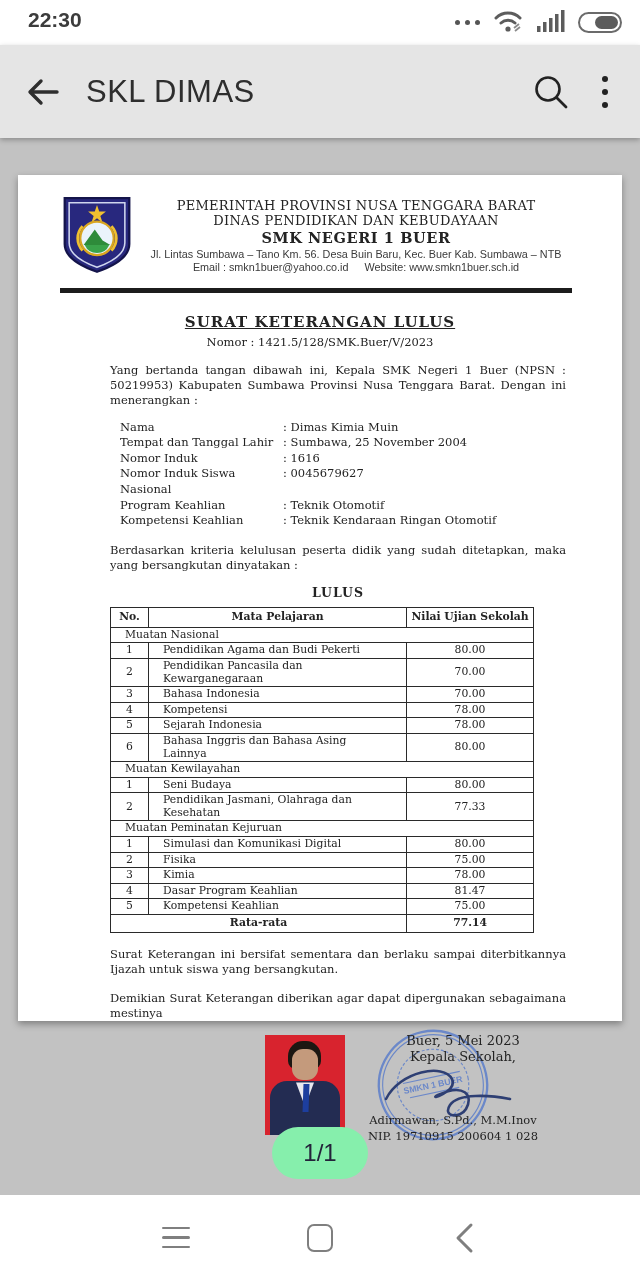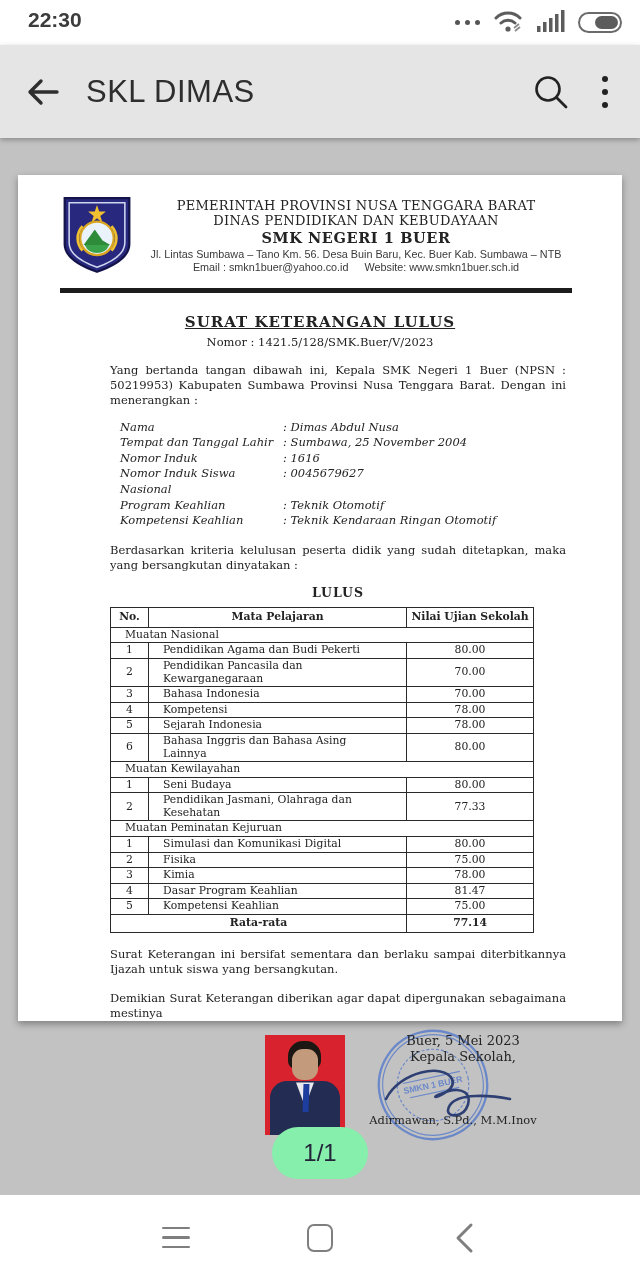--- a/index.html
+++ b/index.html
@@ -42,21 +42,21 @@
     display:flex; justify-content:center; gap:16px; }
   .lh-rule { height:5px; background:#1c1c1c; margin:5px 50px 0 42px; }
   
   .doc-title { text-align:center; font-size:15px; font-weight:bold; letter-spacing:1px;
     text-decoration:underline; margin-top:20px; }
   .doc-number { text-align:center; font-size:11.5px; margin-top:4px; }
   
   .doc-body { margin:0 56px 0 92px; }
   .para { font-size:11.5px; line-height:15.2px; text-align:justify; margin-top:14px; }
   .student { margin:11px 0 0 10px; font-size:11.5px; line-height:15.6px; }
-  .stu-row { display:flex;font-style:italic; }
+  .stu-row { display:flex; }
   .stu-label { width:163px; flex:0 0 163px; }
   .stu-value { flex:1; }
   .lulus { text-align:center; font-size:12.5px; font-weight:bold; letter-spacing:1px; margin-top:12px; }
   .table-intro { font-size:11.5px; margin-top:11px; }
   
   table.grades { border-collapse:collapse; width:424px; margin-top:7px; font-size:10.8px; }
   table.grades th, table.grades td { border:1.4px solid #2a2a2a; padding:1px 14px; line-height:12.6px; }
   table.grades th { font-weight:bold; text-align:center; padding:3px 4px; }
   .colh0 { width:9%; } .colh1 { width:61%; } .colh2 { width:30%; }
   td.section-td { text-align:left; }
@@ -178,21 +178,21 @@
 
       <div class="doc-title">SURAT KETERANGAN LULUS</div>
       <div class="doc-number">Nomor : 1421.5/128/SMK.Buer/V/2023</div>
 
       <div class="doc-body">
         <p class="para">Yang bertanda tangan dibawah ini, Kepala SMK Negeri 1 Buer (NPSN : 50219953) Kabupaten Sumbawa Provinsi Nusa Tenggara Barat. Dengan ini menerangkan :</p>
 
         <div class="student">
             <div class="stu-row">
               <span class="stu-label">Nama</span>
-              <span class="stu-value">: Dimas Abdul Nusa</span>
+              <span class="stu-value">: Dimas Kimia Muin</span>
             </div>
             <div class="stu-row">
               <span class="stu-label">Tempat dan Tanggal Lahir</span>
               <span class="stu-value">: Sumbawa, 25 November 2004</span>
             </div>
             <div class="stu-row">
               <span class="stu-label">Nomor Induk</span>
               <span class="stu-value">: 1616</span>
             </div>
             <div class="stu-row">
@@ -326,20 +326,21 @@
           <svg class="sig-script" viewBox="0 0 140 58">
             <path d="M8 34 C 22 6, 66 -2, 74 14 C 80 27, 48 36, 60 30 C 86 18, 96 30, 88 44 C 82 54, 64 52, 72 40 C 80 28, 112 30, 132 34" fill="none" stroke="#2e3f73" stroke-width="2.6" stroke-linecap="round"></path>
           </svg>
 
           <div class="sig-text">
             <div>Buer, 5 Mei 2023</div>
             <div>Kepala Sekolah,</div>
           </div>
           <div class="sig-name">
             <div>Adirmawan, S.Pd., M.M.Inov</div>
+            <div>NIP. 19710915 200604 1 028</div>
           </div>
         </div>
       </div>
     </div>
 
     <div class="pill">1/1</div>
   </div>
 
   <div class="nav-bar">
     <div class="nav-btn">

